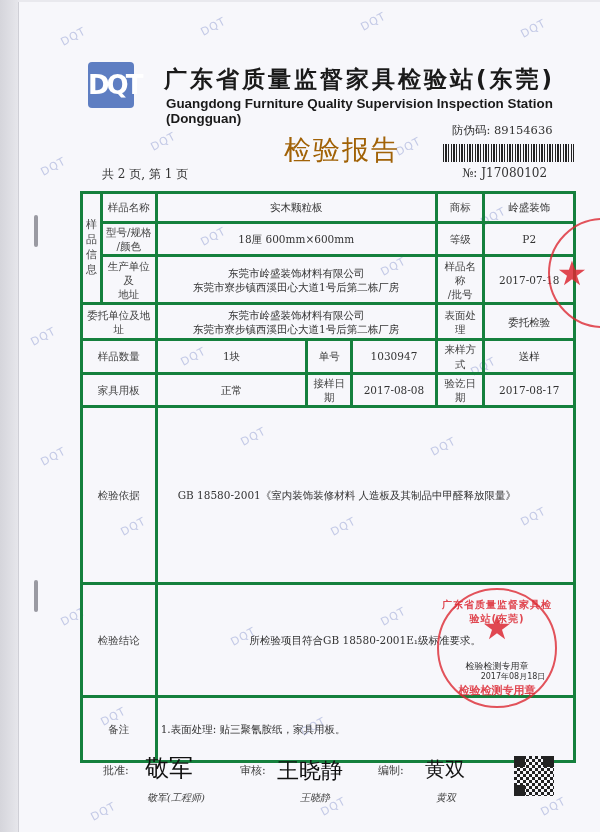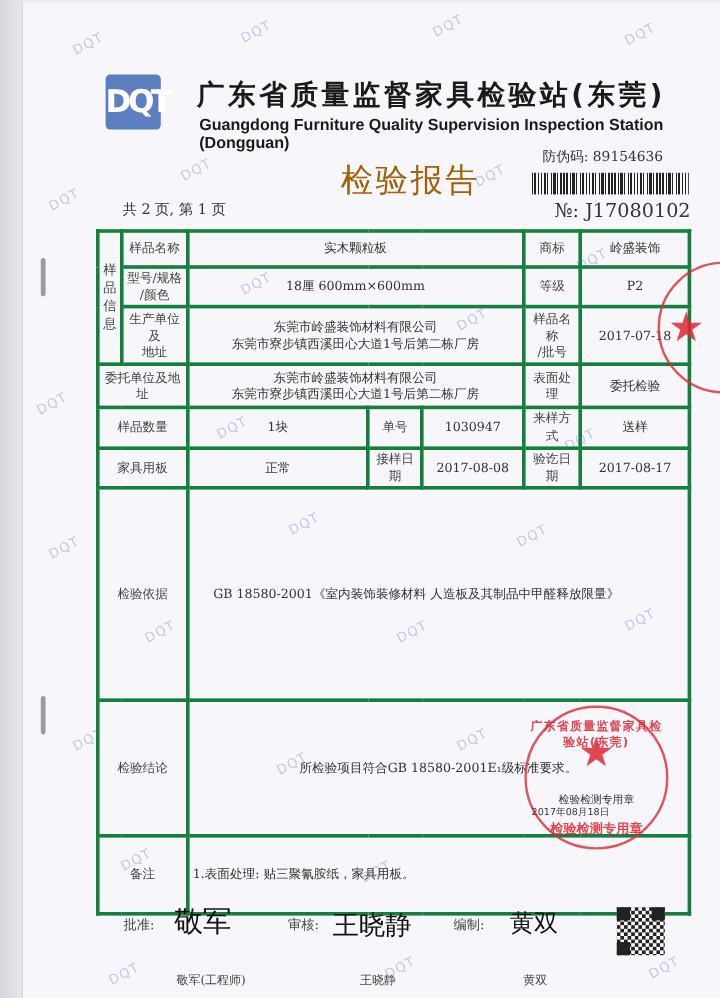--- a/index.html
+++ b/index.html
@@ -46,46 +46,46 @@
   }
   .report-title {
     position: absolute; left: 284px; top: 132px; font-size: 27px; color: #a16207;
     font-family: "DejaVu Sans", sans-serif; letter-spacing: 2px;
   }
   .barcode {
     position: absolute; left: 443px; top: 144px; width: 131px; height: 18px;
     background: repeating-linear-gradient(90deg, #222 0 1px, #f7f7fb 1px 2px, #222 2px 4px, #f7f7fb 4px 5px, #222 5px 6px, #f7f7fb 6px 8px);
   }
   .page-info { position: absolute; left: 102px; top: 166px; font-size: 12px; color: #333; }
-  .report-no { position: absolute; left: 462px; top: 166px; font-size: 16px; color: #333; }
+  .report-no { position: absolute; left: 462px; top: 166px; font-size: 12px; color: #333; }
 
   table.main {
     position: absolute; left: 80px; top: 191px; width: 496px;
     border-collapse: collapse; font-size: 10.5px; color: #333;
   }
   table.main td {
     border: 3px solid #15803d; text-align: center; vertical-align: middle; padding: 1px 2px; line-height: 1.35;
   }
   td.lbl { color: #444; }
   td.vert { width: 20px; line-height: 1.25; font-size: 11px; }
   td.left-text { text-align: left; vertical-align: top; padding: 5px 3px; }
 
   .stamp {
     position: absolute; border: 2.5px solid rgba(220,40,50,0.8); border-radius: 50%;
     color: rgba(220,40,50,0.85); font-family: "DejaVu Sans", sans-serif;
   }
   .stamp .star { position: absolute; left: 50%; top: 32%; transform: translate(-50%,-50%); font-size: 34px; }
   .stamp .t1 { position: absolute; top: 8px; left: 0; width: 100%; text-align: center; font-size: 10px; font-weight: bold; letter-spacing: 1px; }
   .stamp .t2 { position: absolute; top: 60%; left: 0; width: 100%; text-align: center; font-size: 9px; color: #333; }
-  .stamp .t3 { position: absolute; top: 70%; left: 4px; width: 100%; font-size: 8px; color: #333; }
+  .stamp .t3 { position: absolute; top: 70%; left: 16px; width: 100%; text-align: center; font-size: 8px; color: #333; }
   .stamp .t4 { position: absolute; top: 80%; left: 0; width: 100%; text-align: center; font-size: 11px; font-weight: bold; }
 
   .sig-label { position: absolute; top: 763px; font-size: 11px; color: #444; }
   .sig-hand { position: absolute; top: 752px; font-family: "DejaVu Serif", serif; font-size: 24px; color: #111; }
-  .sig-name { position: absolute; top: 810px; font-size: 10px; color: #444; }
+  .sig-name { position: absolute; top: 791px; font-size: 10px; color: #444; font-style: italic; }
   .qr {
     position: absolute; left: 514px; top: 756px; width: 40px; height: 40px;
     background:
       linear-gradient(#222,#222) 0 0/11px 11px no-repeat,
       linear-gradient(#222,#222) 29px 0/11px 11px no-repeat,
       linear-gradient(#222,#222) 0 29px/11px 11px no-repeat,
       repeating-conic-gradient(#222 0 25%, #f7f7fb 0 50%) 0 0/6px 6px;
   }
 </style>
 </head>

